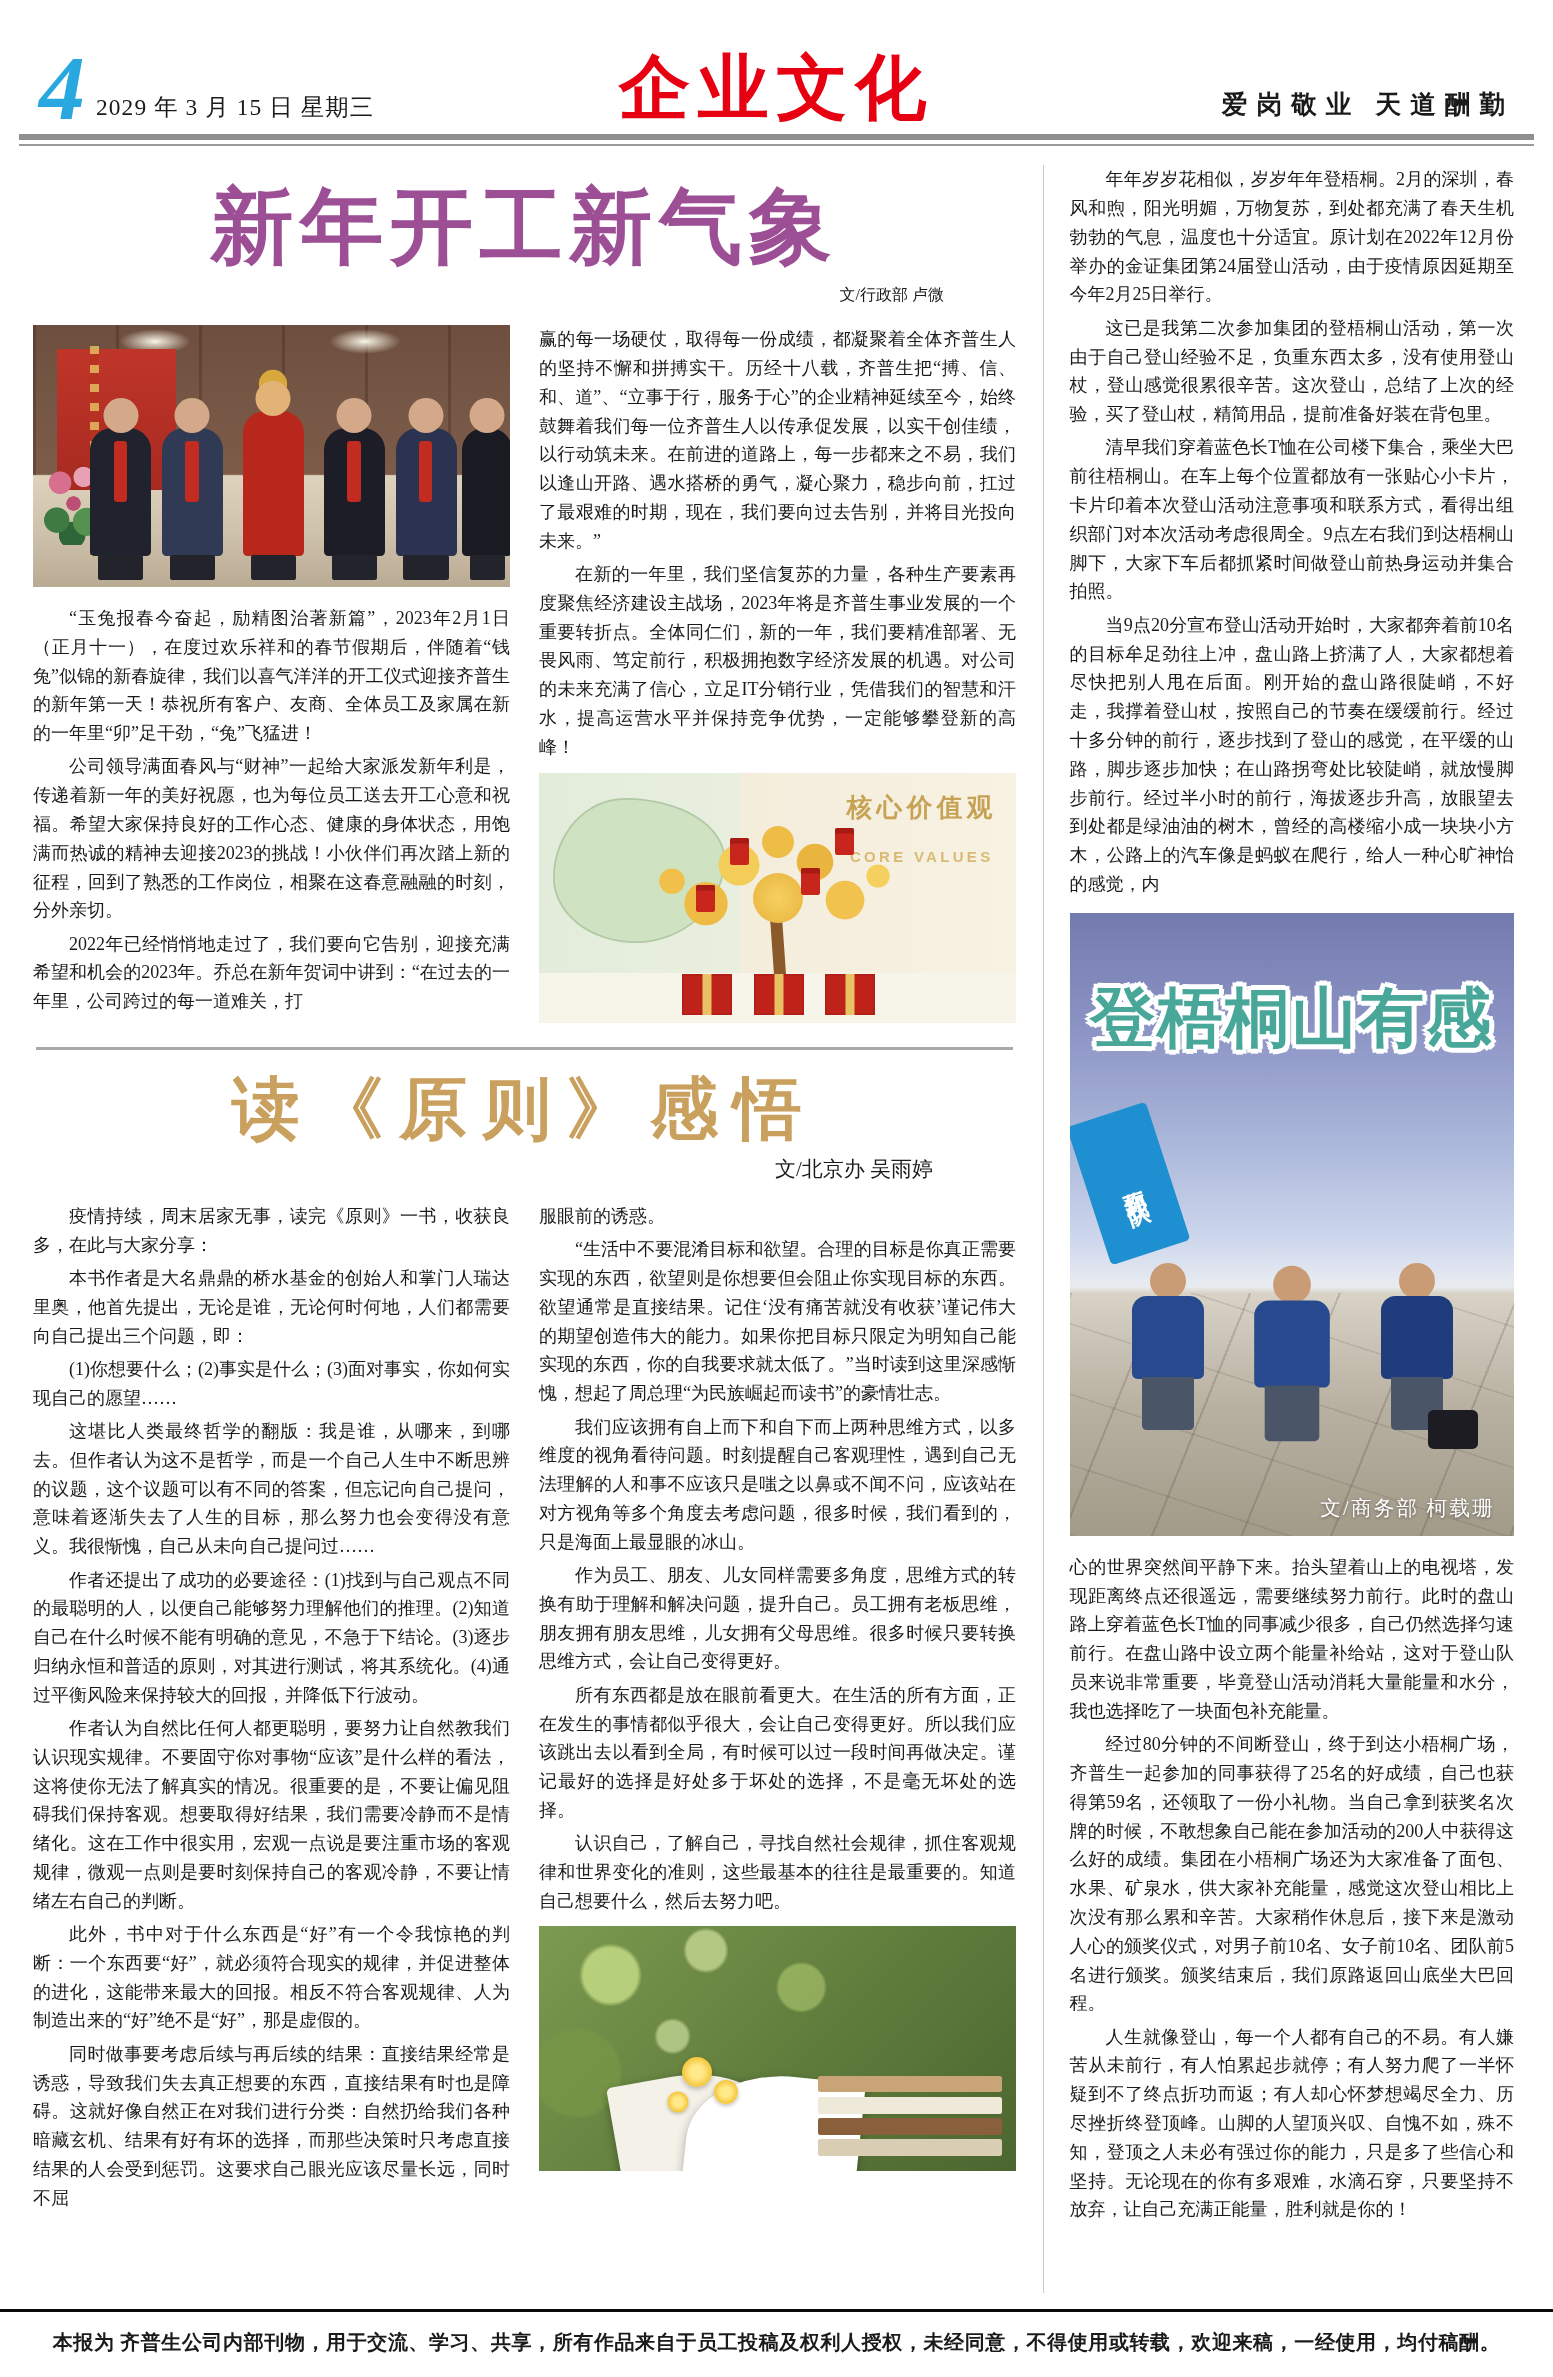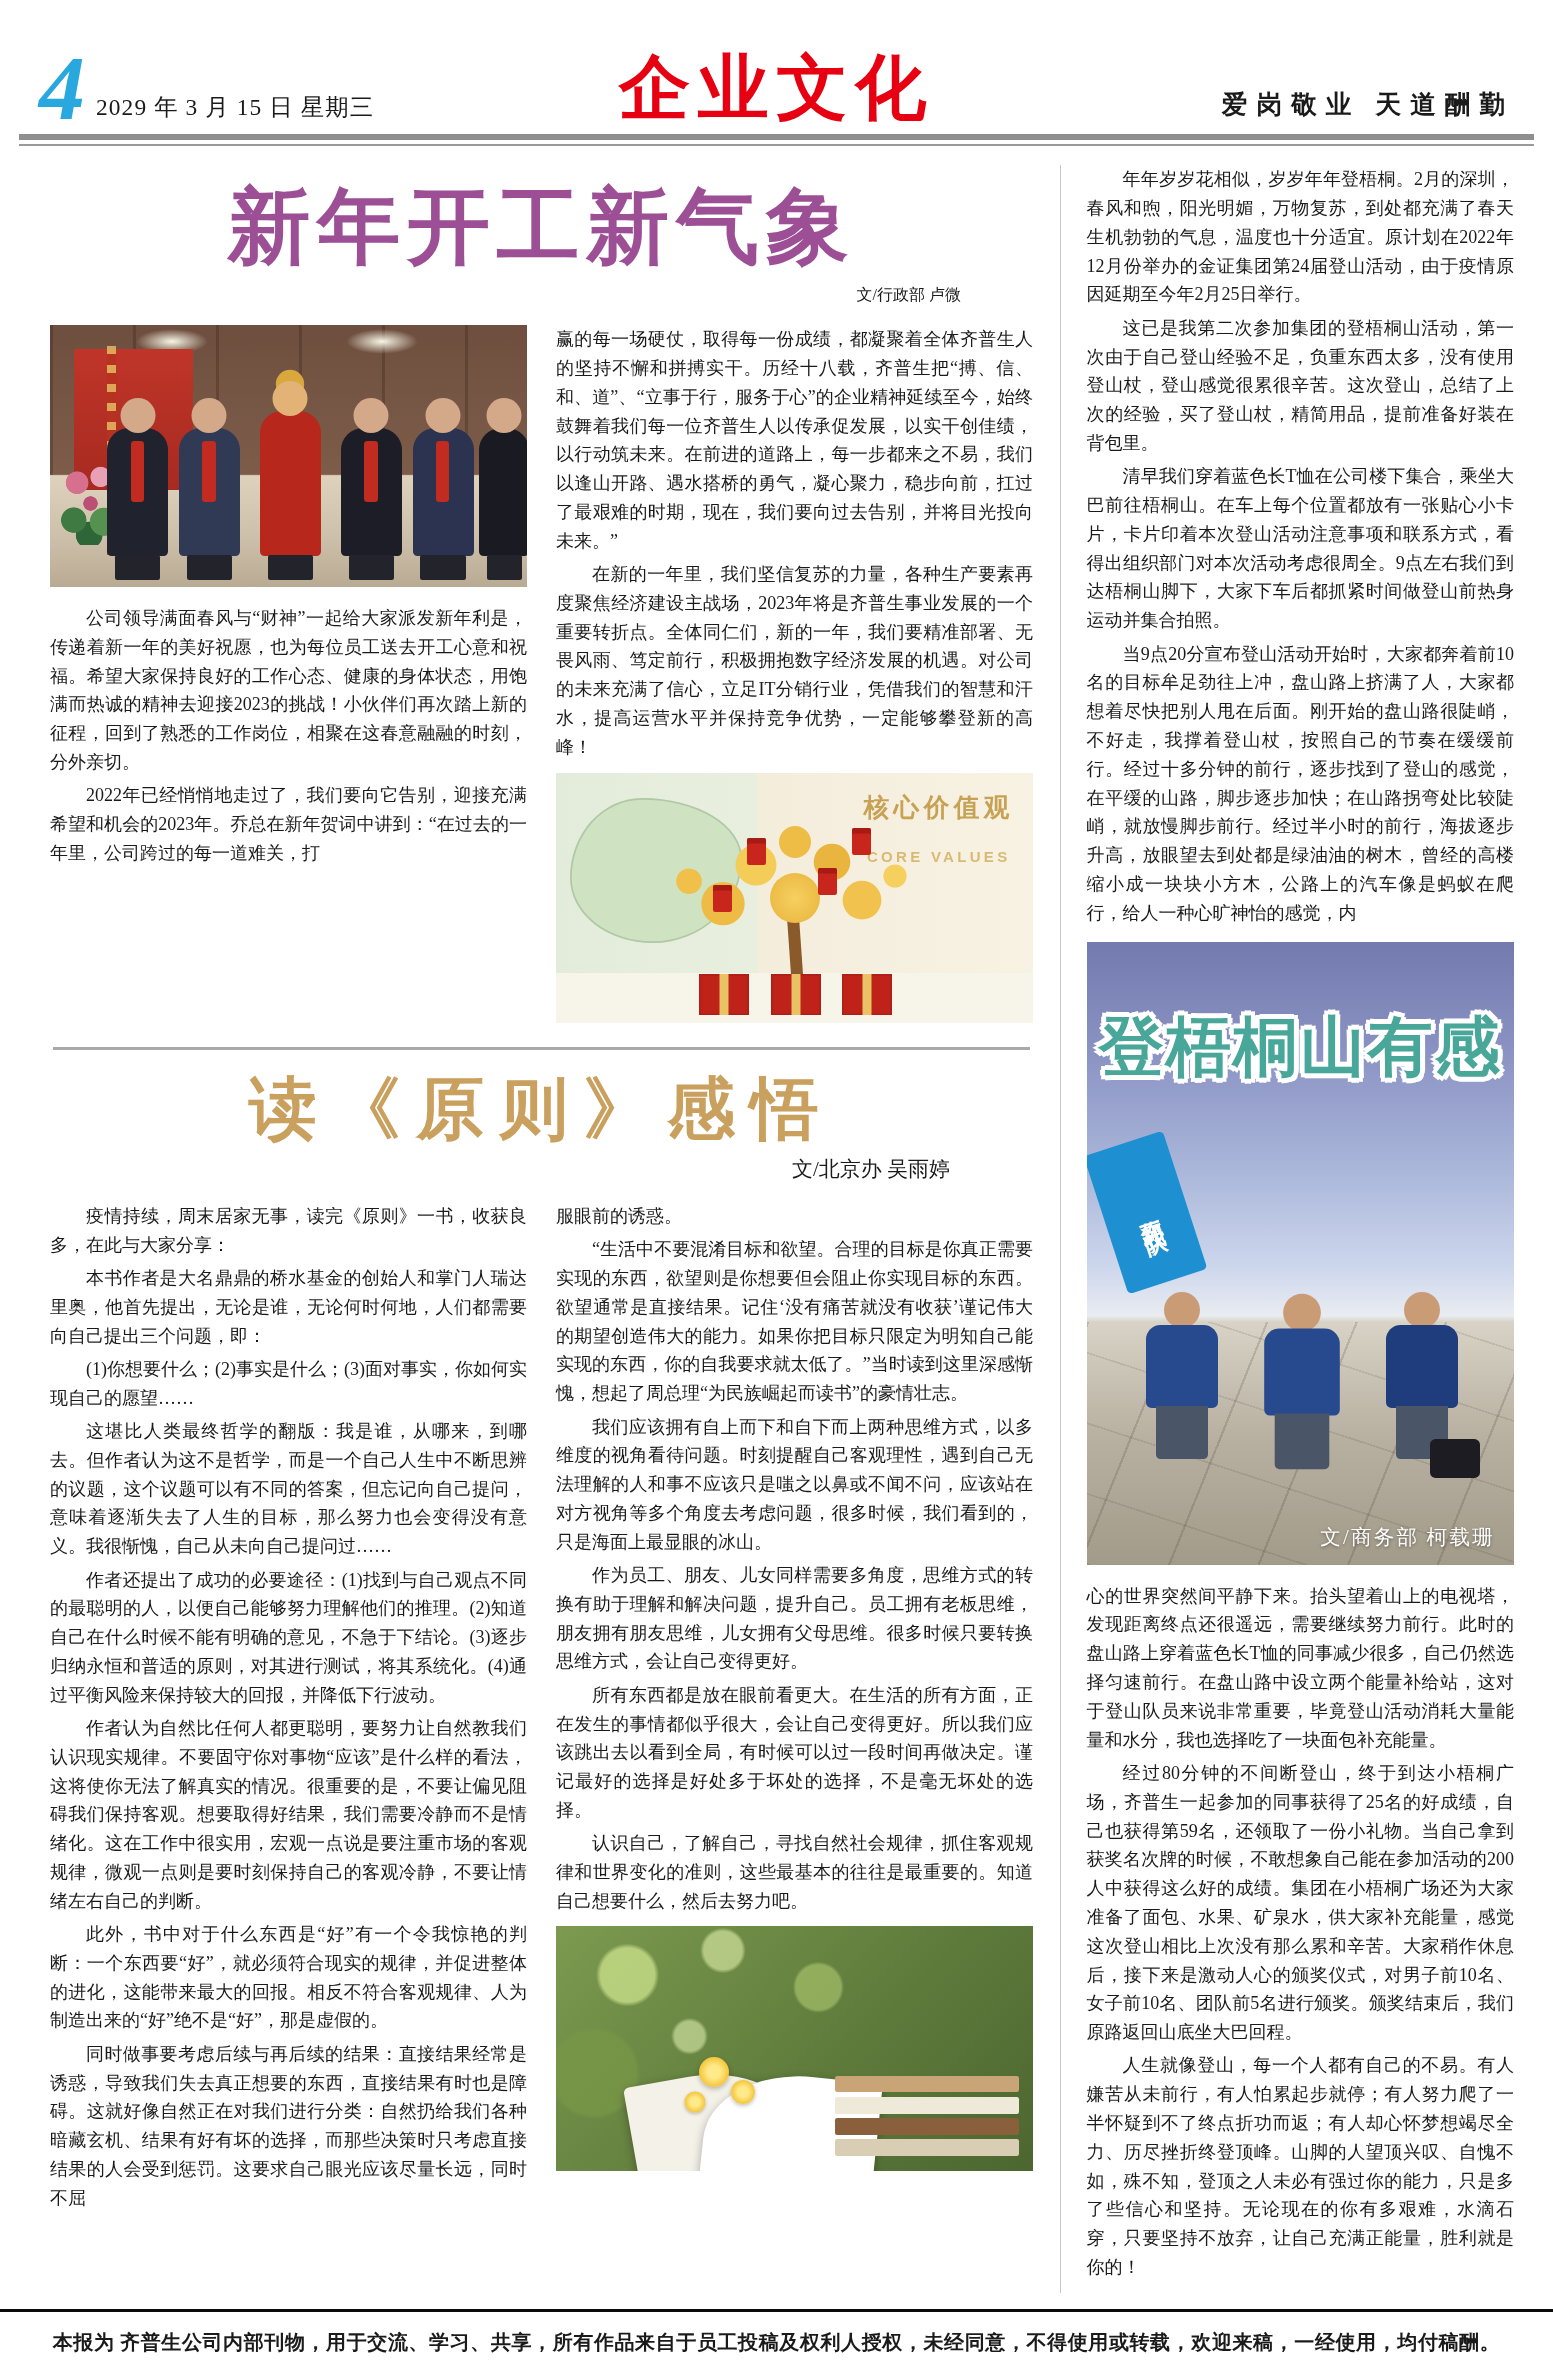--- a/index.html
+++ b/index.html
@@ -31,21 +31,21 @@
   }
   .mast-slogan {
     width: 423px; text-align: right;
     font-size: 25.6px; font-weight: 700; letter-spacing: 9px; padding-bottom: 3.3px;
   }
   .mast-rules { margin: 0 19px; }
   .rule-thick { height: 5.6px; background: #8f8f8f; }
   .rule-thin  { height: 2.2px;  background: #9a9a9a; margin-top: 4.5px; }
 
   
-  .content { display: flex; padding: 19px 39px 0 50px; height: 2147px; overflow: hidden; }
+  .content { display: flex; padding: 19px 39px 0 33px; height: 2147px; overflow: hidden; }
   .main-left { width: 1010px; padding-right: 27px; }
   .aside { flex: 1; border-left: 1.1px solid #c9c9c9; padding-left: 25.6px; }
 
   .cols { display: flex; gap: 29px; }
   .col { flex: 1; min-width: 0; }
 
   .col p, .aside p {
     font-size: 18px; line-height: 1.6; text-align: justify;
     text-indent: 2em; margin-bottom: 4.5px;
   }
@@ -231,20 +231,21 @@
                 </div>
               <div class="person p-c"></div>
               <div class="person p-d">
                   <div class="scarf" style="left:23.4px"></div>
                 </div>
               <div class="person p-e">
                   <div class="scarf" style="left:23.4px"></div>
                 </div>
               <div class="person p-f"></div>
             </div>
+            <p>“玉兔报春今奋起，励精图治著新篇”，2023年2月1日（正月十一），在度过欢乐祥和的春节假期后，伴随着“钱兔”似锦的新春旋律，我们以喜气洋洋的开工仪式迎接齐普生的新年第一天！恭祝所有客户、友商、全体员工及家属在新的一年里“卯”足干劲，“兔”飞猛进！</p>
             <p>公司领导满面春风与“财神”一起给大家派发新年利是，传递着新一年的美好祝愿，也为每位员工送去开工心意和祝福。希望大家保持良好的工作心态、健康的身体状态，用饱满而热诚的精神去迎接2023的挑战！小伙伴们再次踏上新的征程，回到了熟悉的工作岗位，相聚在这春意融融的时刻，分外亲切。</p>
             <p>2022年已经悄悄地走过了，我们要向它告别，迎接充满希望和机会的2023年。乔总在新年贺词中讲到：“在过去的一年里，公司跨过的每一道难关，打</p>
           </div>
           <div class="col">
             <p class="cont">赢的每一场硬仗，取得每一份成绩，都凝聚着全体齐普生人的坚持不懈和拼搏实干。历经十八载，齐普生把“搏、信、和、道”、“立事于行，服务于心”的企业精神延续至今，始终鼓舞着我们每一位齐普生人以传承促发展，以实干创佳绩，以行动筑未来。在前进的道路上，每一步都来之不易，我们以逢山开路、遇水搭桥的勇气，凝心聚力，稳步向前，扛过了最艰难的时期，现在，我们要向过去告别，并将目光投向未来。”</p>
             <p>在新的一年里，我们坚信复苏的力量，各种生产要素再度聚焦经济建设主战场，2023年将是齐普生事业发展的一个重要转折点。全体同仁们，新的一年，我们要精准部署、无畏风雨、笃定前行，积极拥抱数字经济发展的机遇。对公司的未来充满了信心，立足IT分销行业，凭借我们的智慧和汗水，提高运营水平并保持竞争优势，一定能够攀登新的高峰！</p>
             <div class="photo photo-tree">
               <div class="map"></div>
               <div class="walltext">
                 <div class="cn">核心价值观</div>

